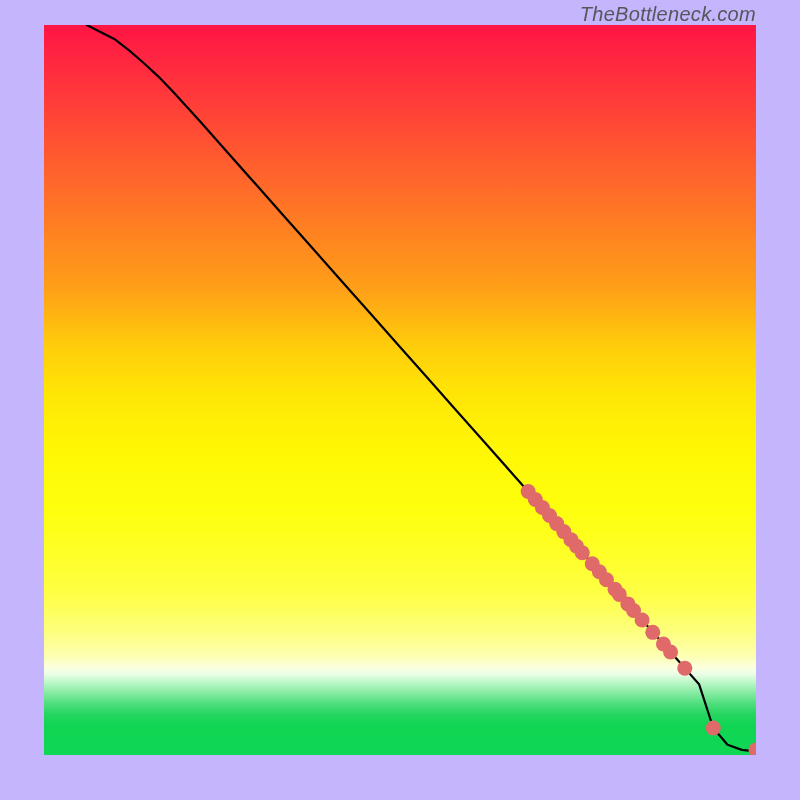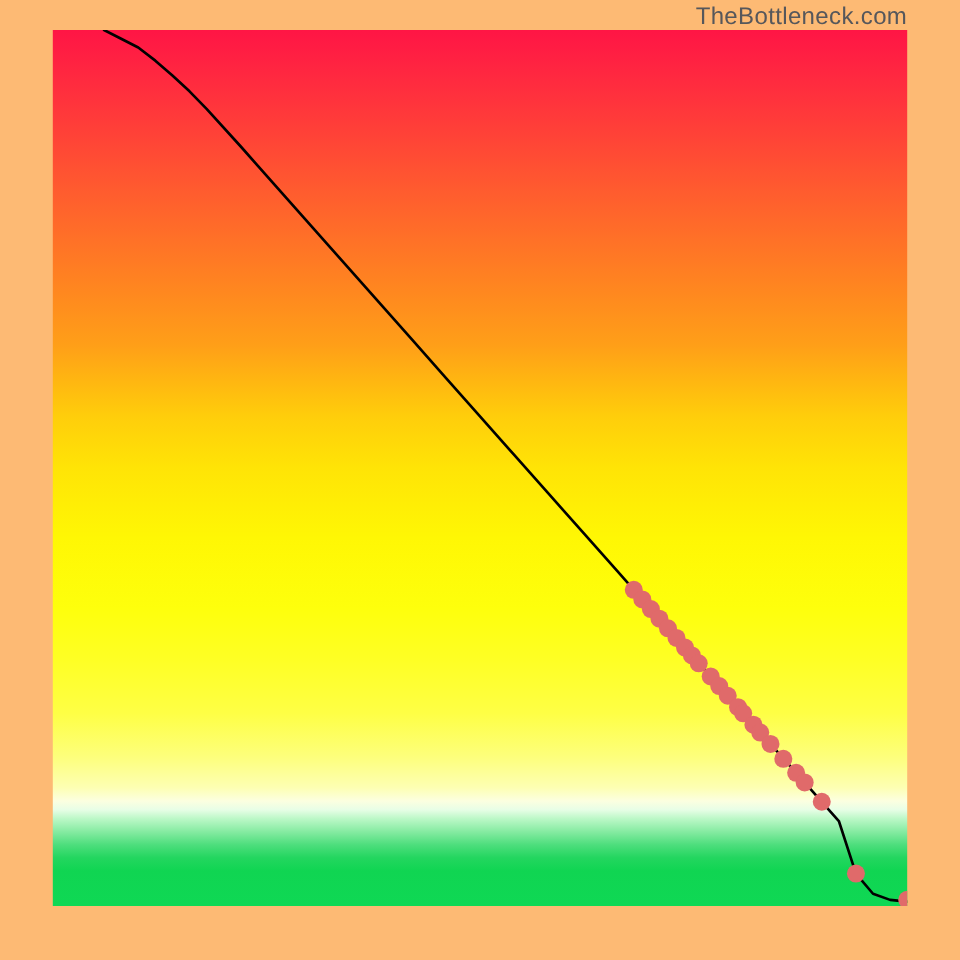--- a/index.html
+++ b/index.html
@@ -8,21 +8,22 @@
     width: 800px;
     height: 800px;
     background: #000;
     overflow: hidden;
     font-family: Arial, Helvetica, sans-serif;
   }
   .frame {
     position: relative;
     width: 800px;
     height: 800px;
-    background: #fdba74;
+    background: #c4b5fd;
+    font-style: italic;
   }
   .plot-area {
     position: absolute;
     left: 44px;
     top: 25px;
     width: 712px;
     height: 730px;
     background: linear-gradient(to bottom,
       #ff1545 0%,
       #ff2b3f 6%,

